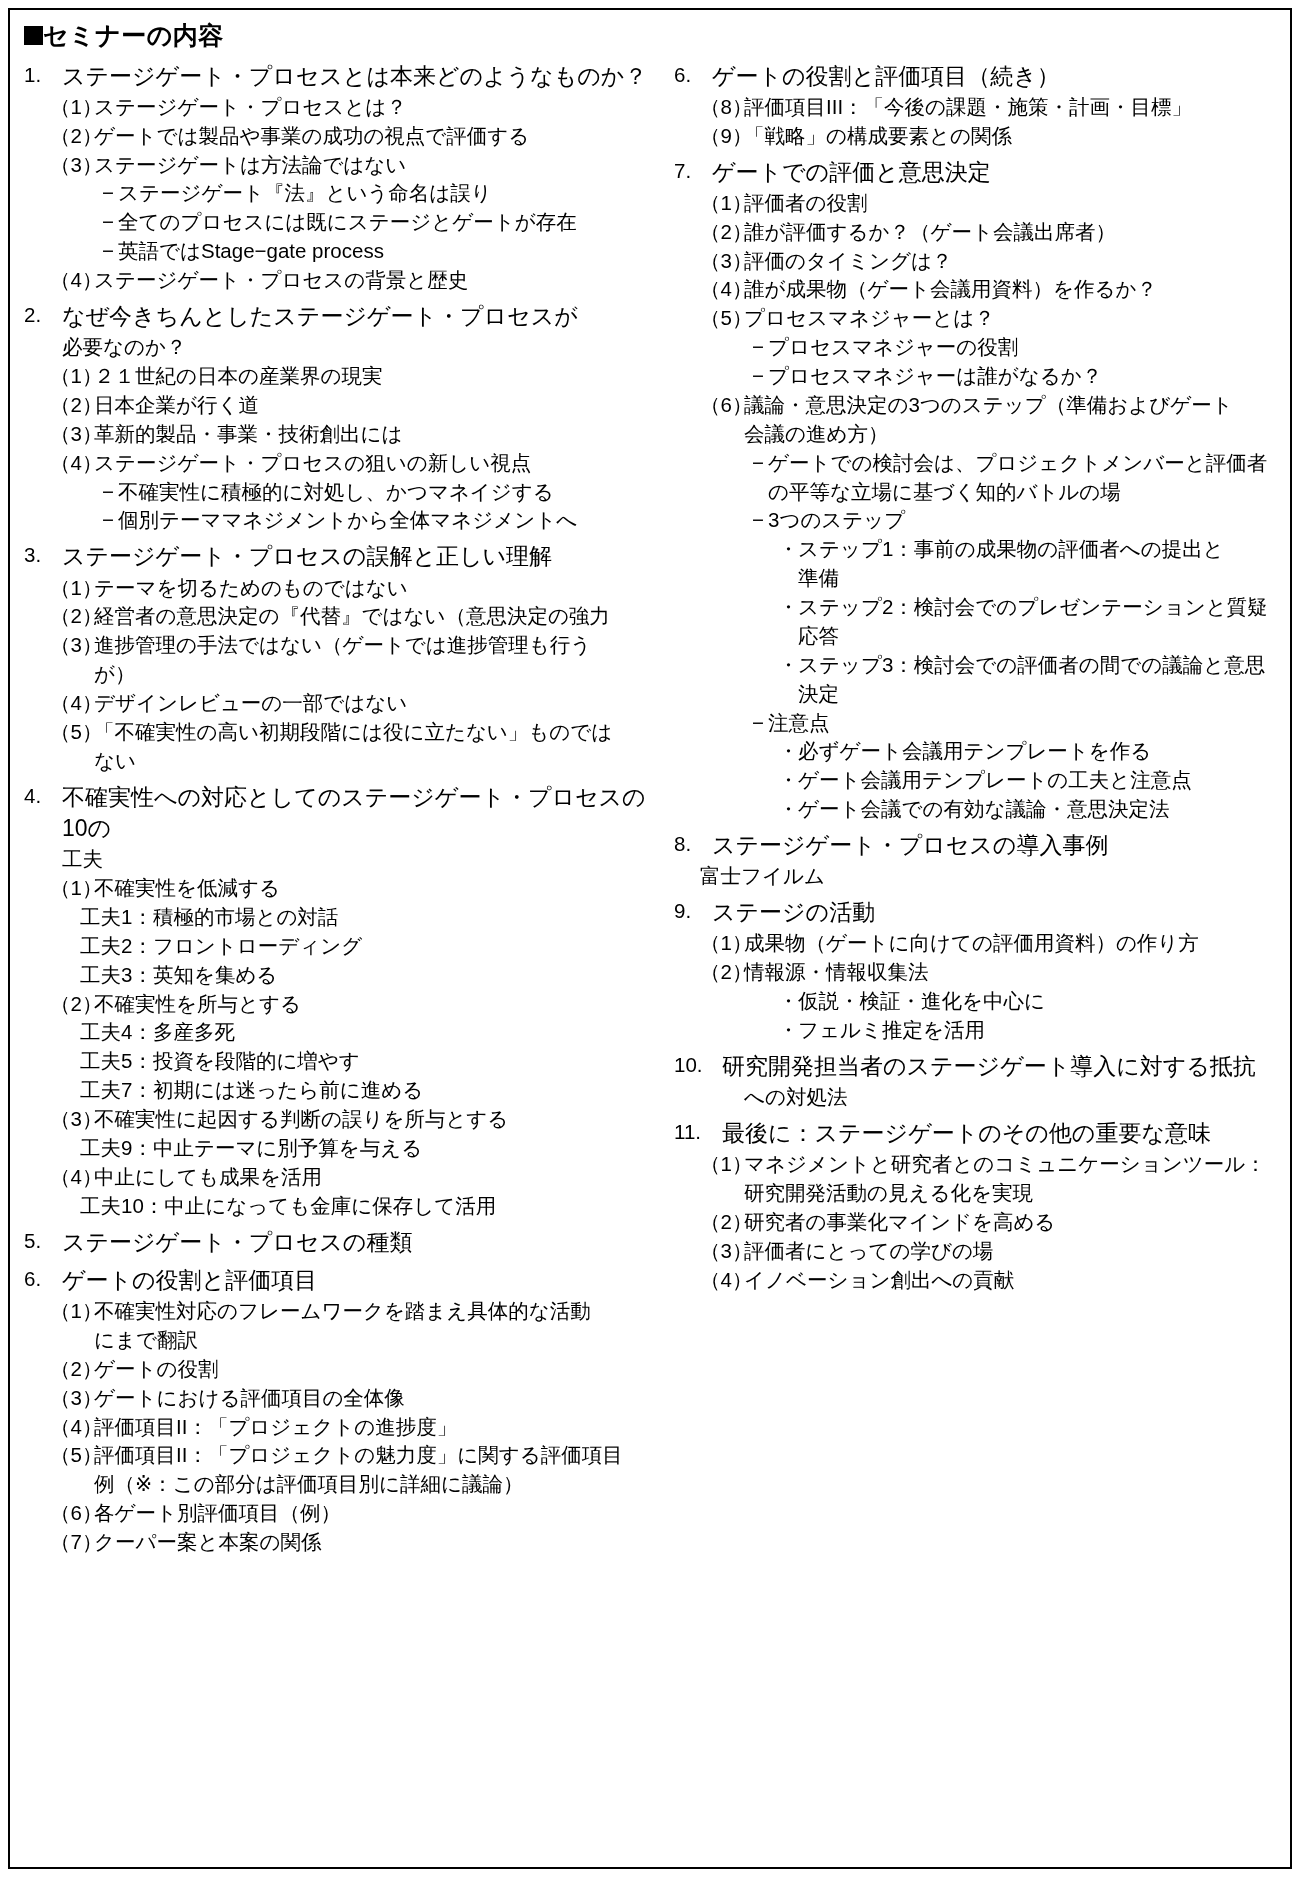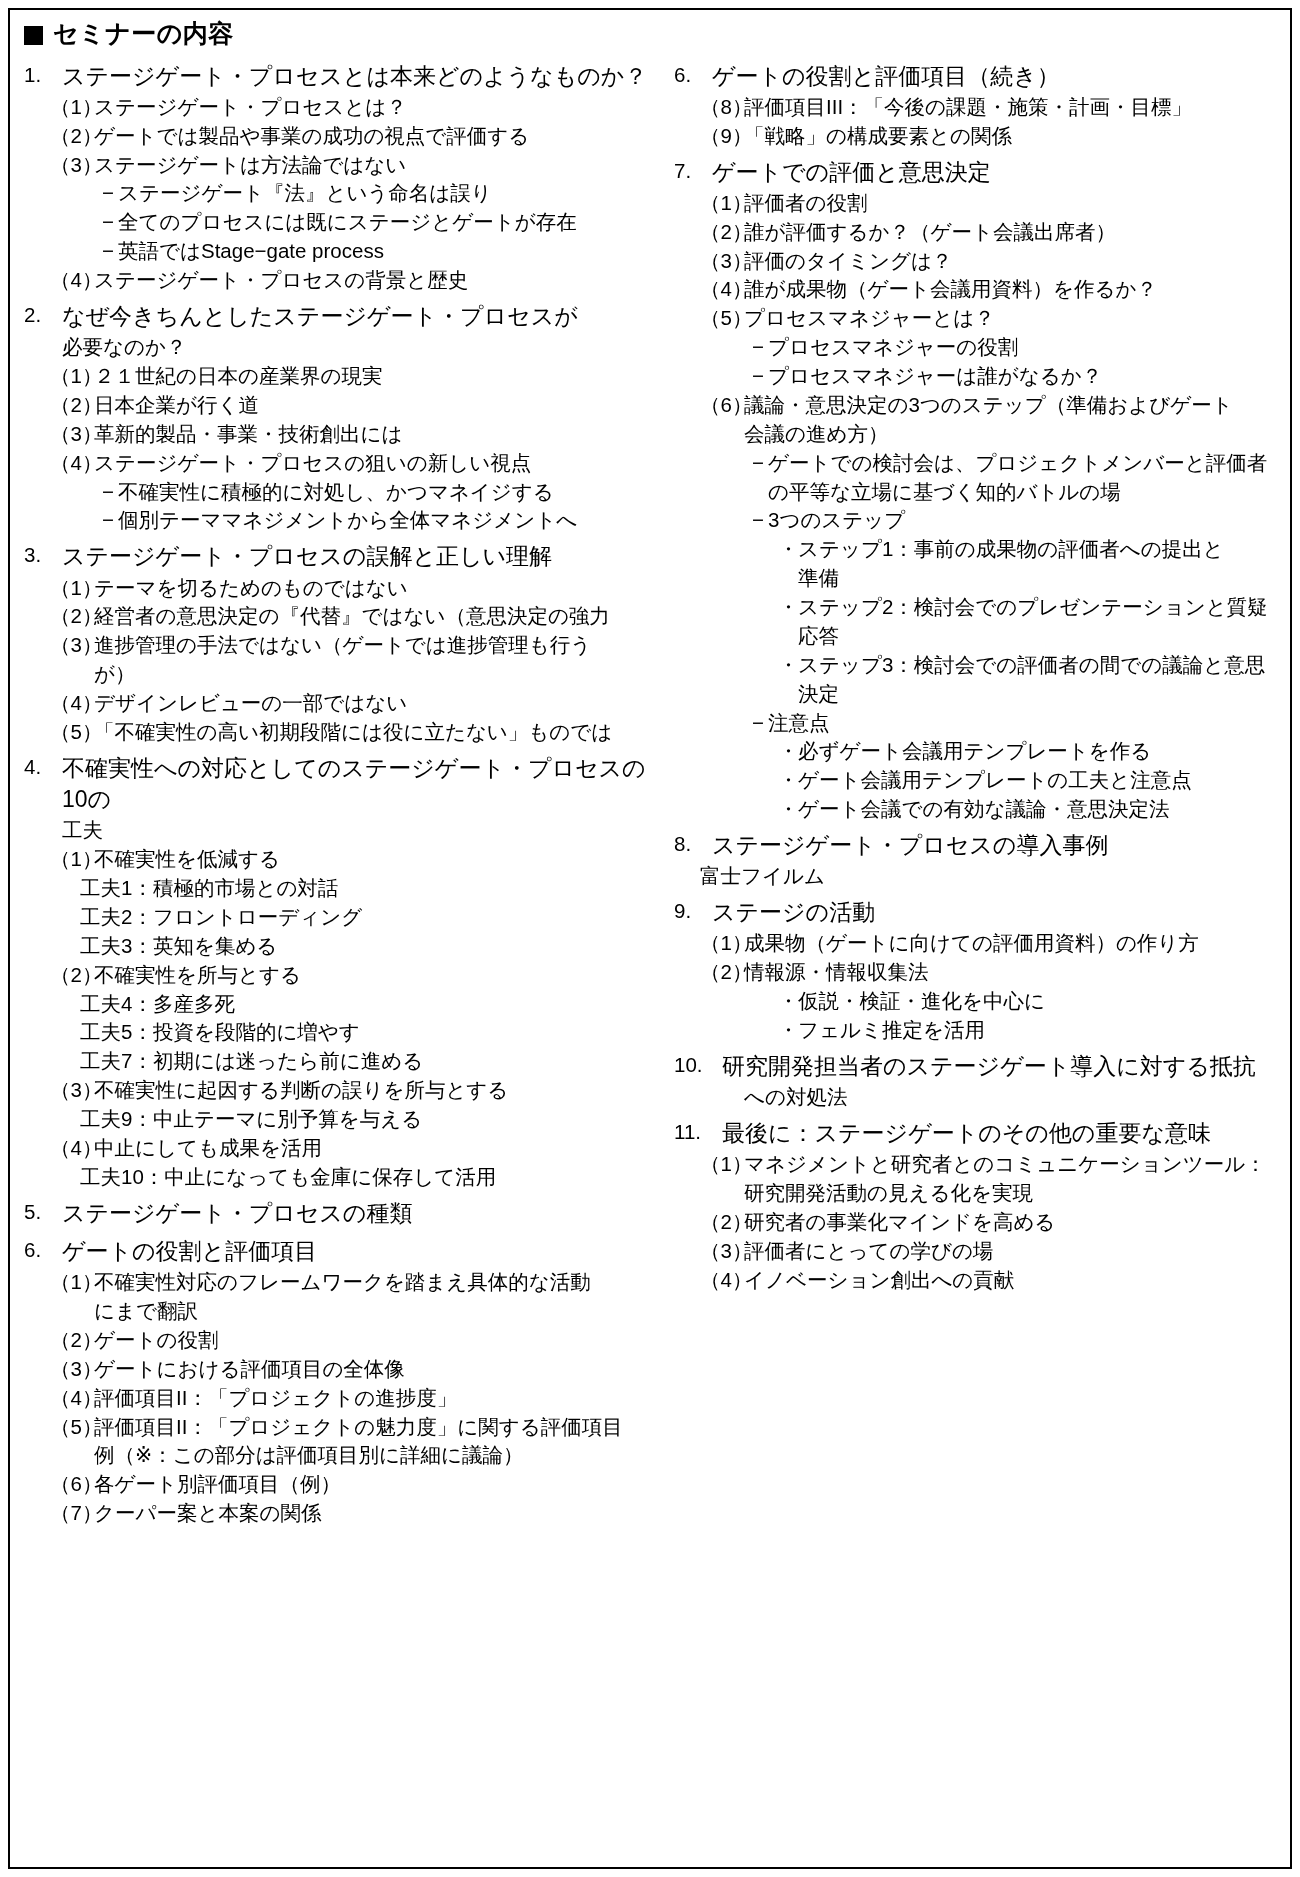--- a/index.html
+++ b/index.html
@@ -30,23 +30,21 @@
   .inner {
     position: absolute;
     left: 14px;
     top: 10px;
     right: 10px;
     bottom: 6px;
   }
   .title-row {
     display: flex;
     align-items: center;
-    gap: 10px;
     margin: 2px 0 4px 0;
-    font-family: Liberation Mono, monospace;
   }
   .title-marker {
     width: 19px;
     height: 19px;
     background: #000;
     display: inline-block;
   }
   .title-text {
     font-size: 25px;
     font-weight: bold;
@@ -211,20 +209,24 @@
               <span class="txt">が）</span>
             </div>
             <div class="li lv2">
               <span class="marker">（4）</span>
               <span class="txt">デザインレビューの一部ではない</span>
             </div>
             <div class="li lv2">
               <span class="marker">（5）</span>
               <span class="txt">「不確実性の高い初期段階には役に立たない」ものでは</span>
             </div>
+            <div class="li cont cont2">
+              <span class="marker"></span>
+              <span class="txt">ない</span>
+            </div>
             <div class="li lv1">
               <span class="marker">4.</span>
               <span class="txt">不確実性への対応としてのステージゲート・プロセスの10の</span>
             </div>
             <div class="li cont cont1">
               <span class="marker"></span>
               <span class="txt">工夫</span>
             </div>
             <div class="li lv2">
               <span class="marker">（1）</span>

